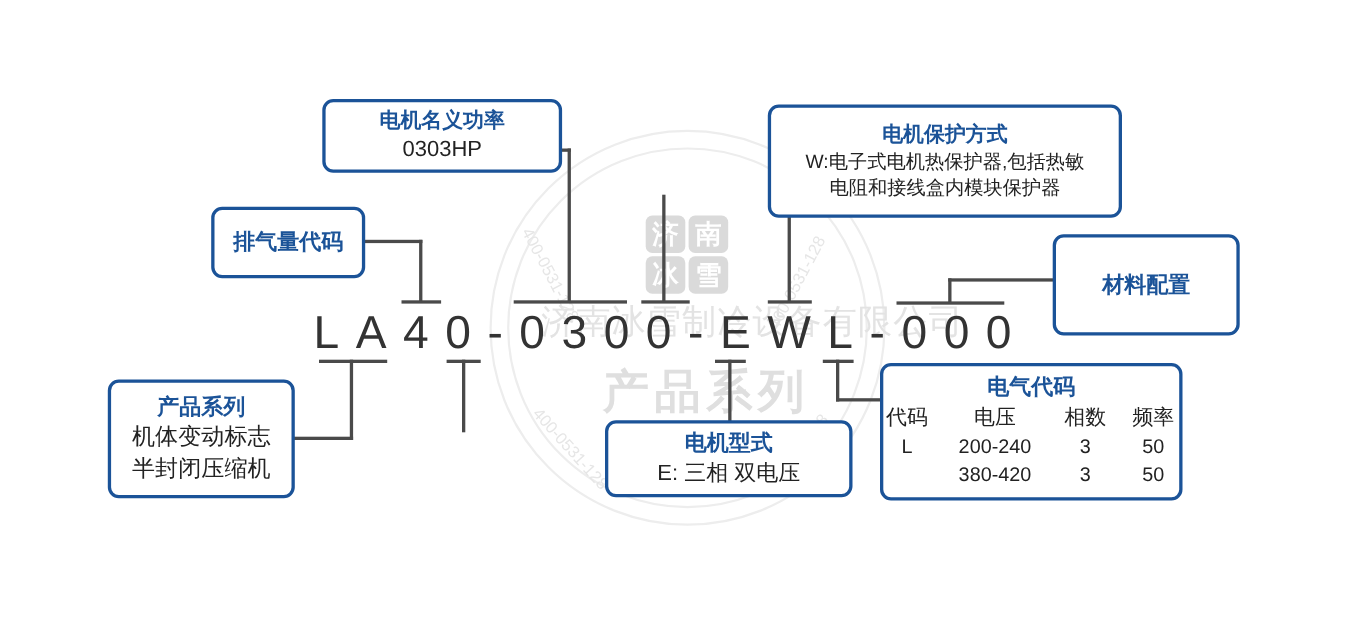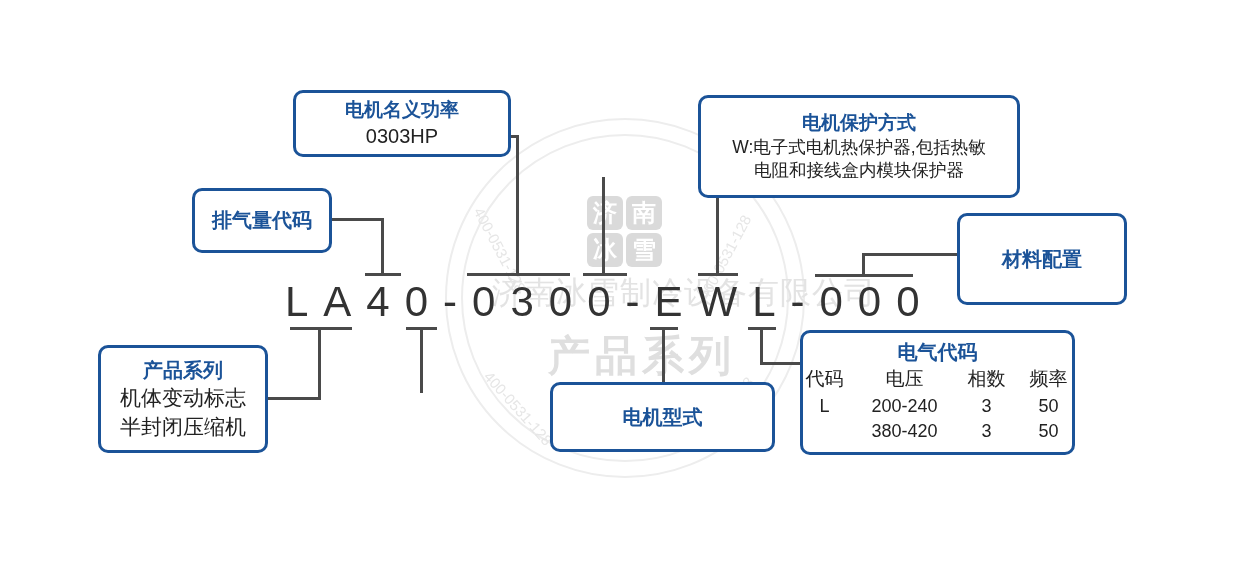--- a/index.html
+++ b/index.html
@@ -119,20 +119,21 @@
 
   <div class="box" style="left:98px; top:345px; width:170px; height:108px;">
     <div class="title" style="font-size:20px;">产品系列</div>
     <div class="body" style="font-size:21px;">机体变动标志</div>
     <div class="body" style="font-size:21px;">半封闭压缩机</div>
   </div>
 
 
   <div class="box" style="left:550px; top:382px; width:225px; height:70px;">
     <div class="title" style="font-size:20px;">电机型式</div>
+    <div class="body">E: 三相 双电压</div>
   </div>
 
   <div class="box" style="left:800px; top:330px; width:275px; height:125px; justify-content:flex-start; padding-top:6px;">
     <div class="title" style="font-size:20px;">电气代码</div>
     <div class="etable">
       <span class="hd">代码</span>
       <span class="hd">电压</span>
       <span class="hd">相数</span>
       <span class="hd">频率</span>
       <span>L</span>

